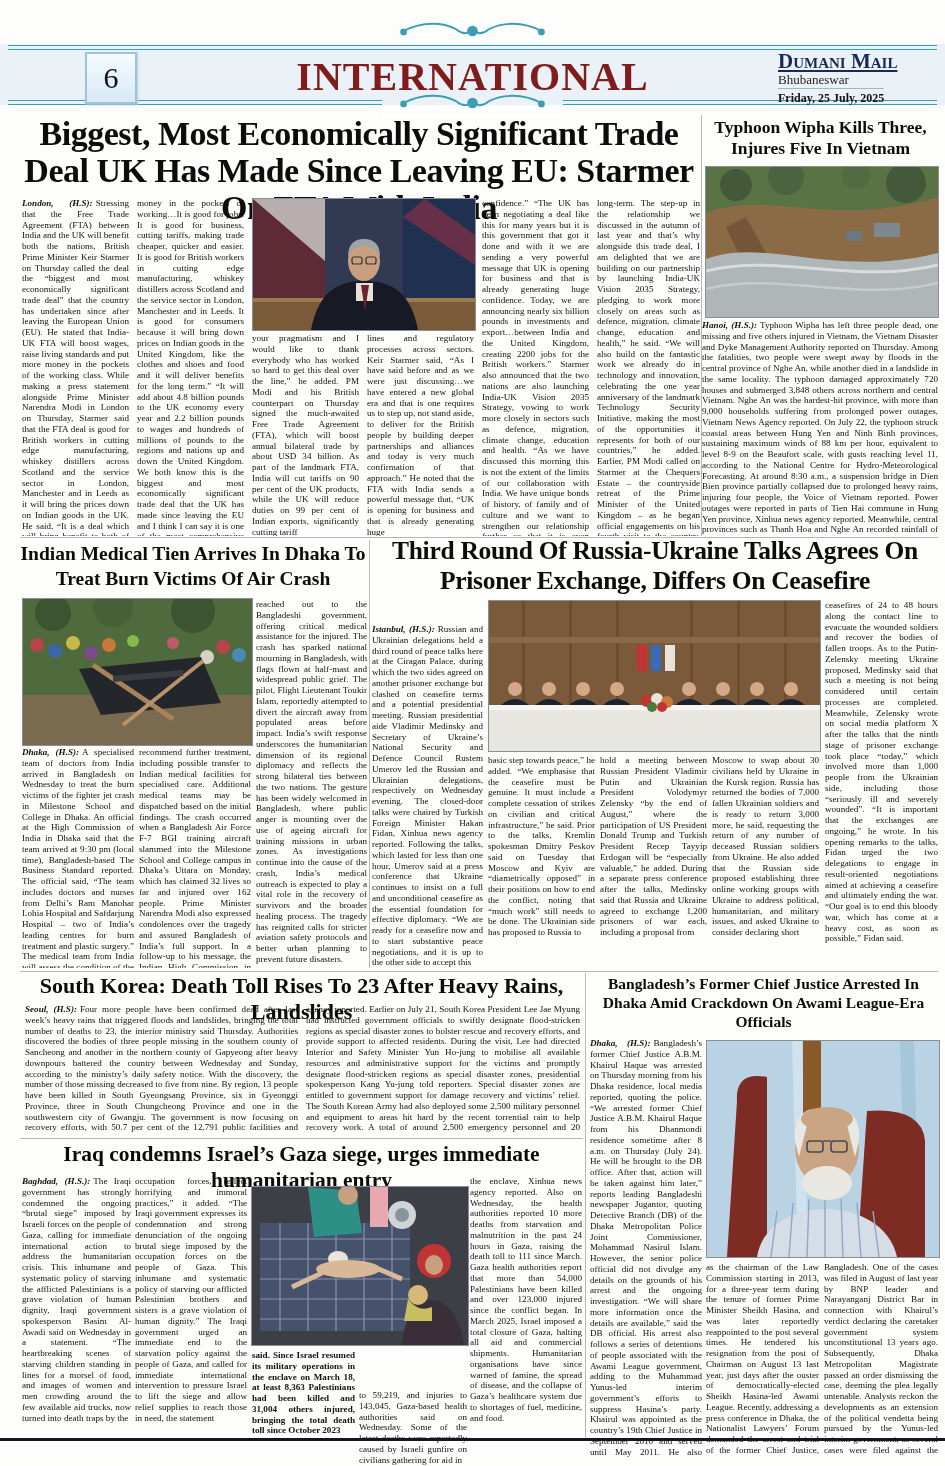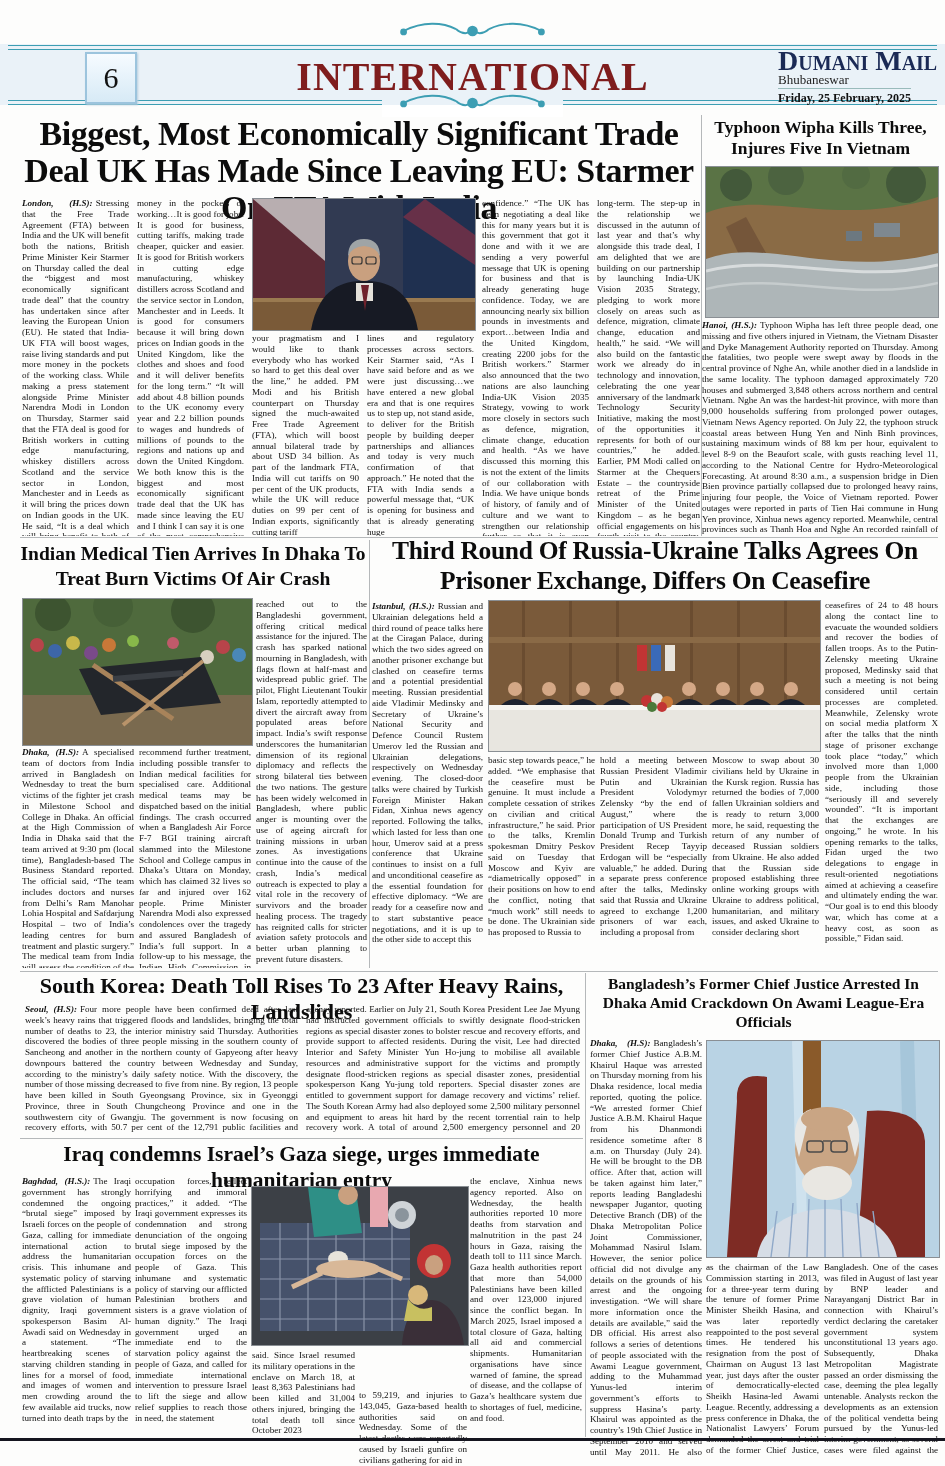--- a/index.html
+++ b/index.html
@@ -6,21 +6,21 @@
   body{width:945px;height:1466px;position:relative;background:#fdfdfc;font-family:"Liberation Serif",serif;color:#111;}
   .abs{position:absolute;}
   .band{position:absolute;left:0;top:44px;width:945px;height:61px;background:#eaf2f8;}
   .rule2{height:3px;border-top:1px solid #3d9eb3;border-bottom:1px solid #3d9eb3;}
   .ornament{width:165px;height:26px;}
   .orn-b{background:linear-gradient(180deg,#eaf2f8 55%,#ffffff 45%);padding:0 8px;}
   .pagebox{width:48px;height:48px;border:2px solid #9cc4dd;background:linear-gradient(#f6fbff,#d7eaf6);
     display:flex;align-items:center;justify-content:center;box-shadow:1px 1px 2px #b8cede;}
   .pagebox span{font-size:30px;}
   .section{text-align:center;font-size:40px;font-weight:bold;color:#7f1d1d;letter-spacing:1px;}
-  .pname{font-variant:small-caps;font-weight:bold;font-size:28px;color:#1b2a55;line-height:22px;}
+  .pname{font-variant:small-caps;font-weight:bold;font-size:21px;color:#1b2a55;line-height:22px;text-decoration:underline;}
   .pcity{font-size:13px;line-height:16px;color:#222;}
   .pdate{font-size:12px;font-weight:bold;line-height:16px;border-top:1px solid #9bb;display:inline-block;padding-top:1px;}
   .hl{font-weight:bold;text-align:center;color:#0c0c0c;}
   .h-uk{font-size:34px;line-height:37px;letter-spacing:-0.5px;}
   .h-ty{font-size:17.5px;line-height:21px;}
   .h-in{font-size:19.5px;line-height:25px;}
   .h-ru{font-size:25.5px;line-height:30px;letter-spacing:-0.3px;}
   .h-sk{font-size:22px;line-height:26px;}
   .h-bd{font-size:15.5px;line-height:19px;}
   .h-iq{font-size:21.5px;line-height:26px;}
@@ -61,21 +61,21 @@
 
   <div class="pagebox abs" style="left:85px;top:52px;">
     <span>6</span>
   </div>
 
   <div class="section abs" style="left:0;top:53px;width:945px;">INTERNATIONAL</div>
 
   <div class="abs" style="left:778px;top:50px;width:160px;">
     <div class="pname">Dumani Mail</div>
     <div class="pcity">Bhubaneswar</div>
-    <div class="pdate">Friday, 25 February, 2025</div>
+    <div class="pdate">Friday, 25 July, 2025</div>
   </div>
 
   <div class="ornament orn-b abs" style="left:382px;top:91px;">
     <svg viewBox="0 0 170 24" width="165" height="24">
         <g stroke="#3d9eb3" fill="none" stroke-width="2">
       <path d="M14,12 C34,2 54,3 68,10"></path>
           <path d="M156,12 C136,2 116,3 102,10"></path>
       <path d="M68,10 q9,8 18,1"></path>
           <path d="M102,10 q-9,8 -18,1"></path>
       <circle cx="85" cy="12" r="4.5" fill="#3d9eb3"></circle>
@@ -174,21 +174,21 @@
       <span class="dl">Dhaka, (H.S):</span><span>A specialised team of doctors from India arrived in Bangladesh on Wednesday to treat the burn victims of the fighter jet crash in Milestone School and College in Dhaka. An official at the High Commission of India in Dhaka said that the team arrived at 9:30 pm (local time), Bangladesh-based The Business Standard reported. The official said, “The team includes doctors and nurses from Delhi’s Ram Manohar Lohia Hospital and Safdarjung Hospital – two of India’s leading centres for burn treatment and plastic surgery.” The medical team from India will assess the condition of the victims and</span>
     </div>
     <div class="col abs" style="left:139px;top:747px;width:112px;height:221px;">recommend further treatment, including possible transfer to Indian medical facilities for specialised care. Additional medical teams may be dispatched based on the initial findings. The crash occurred when a Bangladesh Air Force F-7 BGI training aircraft slammed into the Milestone School and College campus in Dhaka’s Uttara on Monday, which has claimed 32 lives so far and injured over 162 people. Prime Minister Narendra Modi also expressed condolences over the tragedy and assured Bangladesh of India’s full support. In a follow-up to his message, the Indian High Commission in Dhaka formally</div>
     <div class="col abs" style="left:256px;top:599px;width:111px;height:369px;">reached out to the Bangladeshi government, offering critical medical assistance for the injured. The crash has sparked national mourning in Bangladesh, with flags flown at half-mast and widespread public grief. The pilot, Flight Lieutenant Toukir Islam, reportedly attempted to divert the aircraft away from populated areas before impact. India’s swift response underscores the humanitarian dimension of its regional diplomacy and reflects the strong bilateral ties between the two nations. The gesture has been widely welcomed in Bangladesh, where public anger is mounting over the use of ageing aircraft for training missions in urban zones. As investigations continue into the cause of the crash, India’s medical outreach is expected to play a vital role in the recovery of survivors and the broader healing process. The tragedy has reignited calls for stricter aviation safety protocols and better urban planning to prevent future disasters.</div>
   </div>
 
   <div class="vrule abs" style="left:369px;top:540px;height:428px;"></div>
 
   <div>
     <div class="hl h-ru abs" style="left:372px;top:536px;width:566px;height:62px;">Third Round Of Russia-Ukraine Talks Agrees On Prisoner Exchange, Differs On Ceasefire</div>
-    <div class="col abs" style="left:372px;top:601px;width:111px;height:368px;">
+    <div class="col abs" style="left:372px;top:624px;width:111px;height:368px;">
       <span class="dl">Istanbul, (H.S.):</span><span>Russian and Ukrainian delegations held a third round of peace talks here at the Ciragan Palace, during which the two sides agreed on another prisoner exchange but clashed on ceasefire terms and a potential presidential meeting. Russian presidential aide Vladimir Medinsky and Secretary of Ukraine’s National Security and Defence Council Rustem Umerov led the Russian and Ukrainian delegations, respectively on Wednesday evening. The closed-door talks were chaired by Turkish Foreign Minister Hakan Fidan, Xinhua news agency reported. Following the talks, which lasted for less than one hour, Umerov said at a press conference that Ukraine continues to insist on a full and unconditional ceasefire as the essential foundation for effective diplomacy. “We are ready for a ceasefire now and to start substantive peace negotiations, and it is up to the other side to accept this</span>
     </div>
     <div class="photo abs" style="left:488px;top:600px;width:331px;height:150px;">
       <svg viewBox="0 0 331 150" width="331" height="150" preserveAspectRatio="none">
         <rect width="331" height="150" fill="#7a5a3a"></rect>
         <rect x="33" width="3" height="150" fill="#6a4c30"></rect>
           <rect x="80" width="3" height="150" fill="#6a4c30"></rect>
           <rect x="127" width="3" height="150" fill="#6a4c30"></rect>
           <rect x="201" width="3" height="150" fill="#6a4c30"></rect>
           <rect x="248" width="3" height="150" fill="#6a4c30"></rect>
@@ -314,20 +314,20 @@
         <ellipse cx="96" cy="82" rx="32" ry="9" fill="#d8b898"></ellipse>
         <path d="M70,86 L40,100" stroke="#d8b898" stroke-width="5"></path>
         <path d="M122,80 L150,92" stroke="#d8b898" stroke-width="5"></path>
         <path d="M150,158 C154,98 204,98 212,158 Z" fill="#3a2f38"></path>
         <circle cx="182" cy="74" r="17" fill="#c23434"></circle>
         <ellipse cx="182" cy="78" rx="9" ry="10" fill="#c9a07f"></ellipse>
         <circle cx="166" cy="108" r="10" fill="#d8b87a"></circle>
         <path d="M156,112 q10,14 24,8 l0,14 -28,0 z" fill="#c8c060"></path>
       </svg>
     </div>
-    <div class="col abs" style="left:252px;top:1350px;width:103px;height:108px;">said. Since Israel resumed its military operations in the enclave on March 18, at least 8,363 Palestinians had been killed and 31,004 others injured, bringing the total death toll since October 2023</div>
+    <div class="col abs" style="left:252px;top:1350px;width:103px;height:108px;font-weight:bold;">said. Since Israel resumed its military operations in the enclave on March 18, at least 8,363 Palestinians had been killed and 31,004 others injured, bringing the total death toll since October 2023</div>
     <div class="col abs" style="left:359px;top:1350px;width:108px;height:108px;margin-top:40px;">to 59,219, and injuries to 143,045, Gaza-based health authorities said on Wednesday. Some of the latest deaths were reportedly caused by Israeli gunfire on civilians gathering for aid in</div>
     <div class="col abs" style="left:470px;top:1176px;width:112px;height:282px;">the enclave, Xinhua news agency reported. Also on Wednesday, the health authorities reported 10 more deaths from starvation and malnutrition in the past 24 hours in Gaza, raising the death toll to 111 since March. Gaza health authorities report that more than 54,000 Palestinians have been killed and over 123,000 injured since the conflict began. In March 2025, Israel imposed a total closure of Gaza, halting all aid and commercial shipments. Humanitarian organisations have since warned of famine, the spread of disease, and the collapse of Gaza’s healthcare system due to shortages of fuel, medicine, and food.</div>
   </div>
 
   <div class="bottom-rule abs" style="left:0;top:1438px;width:945px;"></div>
 
 </div>
 
 </body></html>

